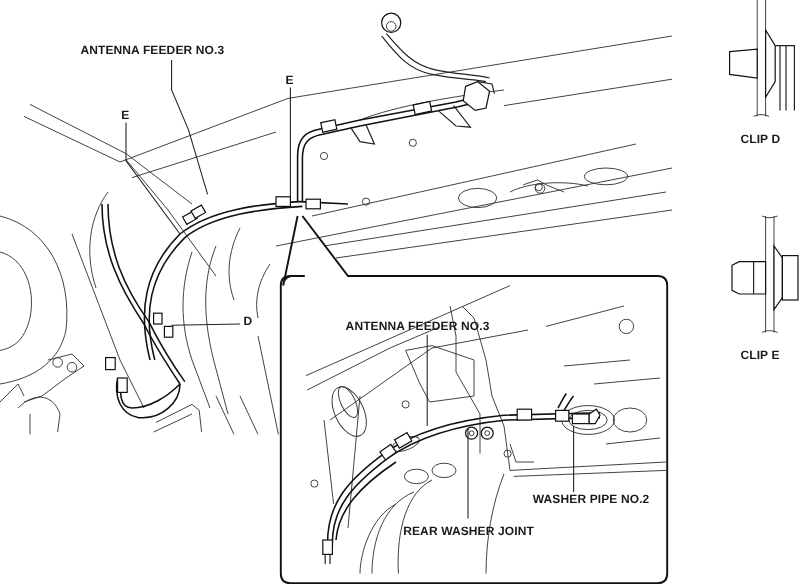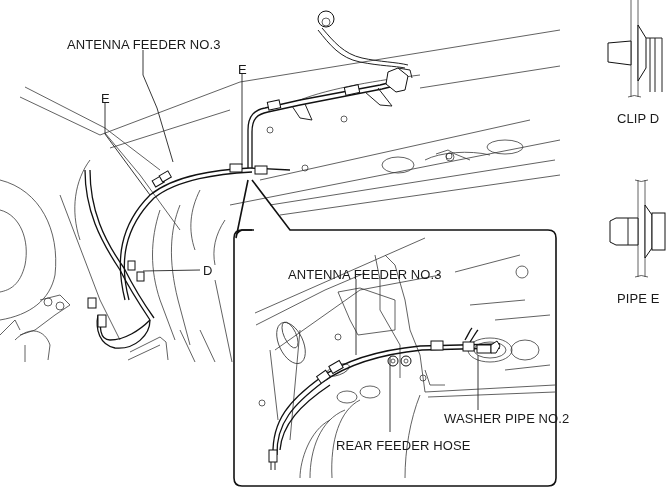--- a/index.html
+++ b/index.html
@@ -1,18 +1,18 @@
 <!DOCTYPE html>
 <html><head>
 <meta charset="utf-8">
 <style>
   html, body { margin: 0; padding: 0; background: #ffffff; }
   #stage { position: relative; width: 670px; height: 487px; overflow: hidden; background: #fff; }
   svg { position: absolute; left: 0; top: 0; }
-  .lbl { position: absolute; font-family: "Liberation Sans", sans-serif; font-size: 13px; color: #1a1a1a; white-space: nowrap; line-height: 1; letter-spacing: 0.1px; }
+  .lbl { position: absolute; font-family: "Liberation Sans", sans-serif; font-size: 10px; color: #1a1a1a; white-space: nowrap; line-height: 1; letter-spacing: 0.1px; font-weight: bold; }
   .thin { fill: none; stroke: #3a3a3a; stroke-width: 0.8; }
   .line { fill: none; stroke: #222; stroke-width: 1; }
   .thick { fill: none; stroke: #111; stroke-width: 1.6; }
   .wire { fill: none; stroke: #111; stroke-width: 1.3; }
   .lead { fill: none; stroke: #222; stroke-width: 0.9; }
   .part { fill: #fff; stroke: #111; stroke-width: 1; }
 </style>
 </head>
 <body>
 
@@ -197,17 +197,17 @@
     </g>
   </svg>
 
   <span class="lbl" style="left:67px; top:38px;">ANTENNA FEEDER NO.3</span>
   <span class="lbl" style="left:101px; top:92px;">E</span>
   <span class="lbl" style="left:238px; top:63px;">E</span>
   <span class="lbl" style="left:203px; top:264px;">D</span>
 
   <span class="lbl" style="left:288px; top:268px;">ANTENNA FEEDER NO.3</span>
   <span class="lbl" style="left:444px; top:412px;">WASHER PIPE NO.2</span>
-  <span class="lbl" style="left:336px; top:439px;">REAR FEEDER HOSE</span>
+  <span class="lbl" style="left:336px; top:439px;">REAR WASHER JOINT</span>
 
   <span class="lbl" style="left:617px; top:112px;text-align:center;">CLIP D</span>
-  <span class="lbl" style="left:617px; top:292px;">PIPE E</span>
+  <span class="lbl" style="left:617px; top:292px;">CLIP E</span>
 </div>
 
 </body></html>

